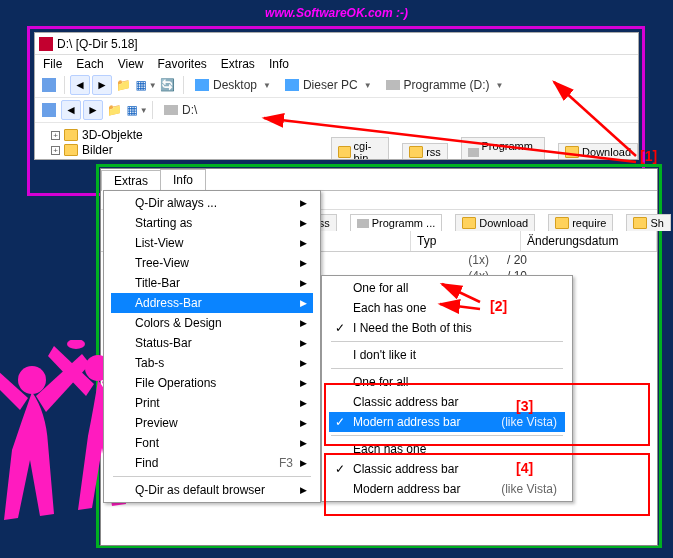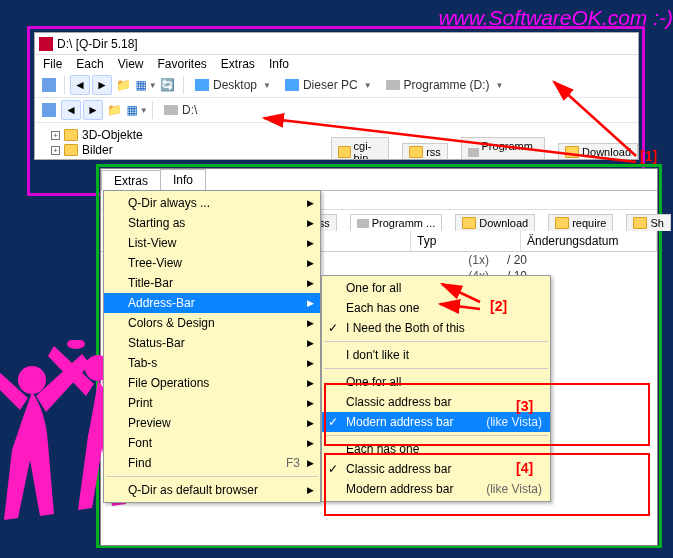--- a/index.html
+++ b/index.html
@@ -8,24 +8,24 @@
   font-size: 12px;
   background: #0c2a5c;
   width: 673px;
   height: 558px;
   position: relative;
   overflow: hidden;
 }
 .watermark {
   position: absolute;
   top: 6px; left: 0; right: 0;
-  text-align: right;
+  text-align: center;
   color: #ff00ff;
-  font-size: 21px;
-  font-weight: normal;
+  font-size: 12px;
+  font-weight: bold;
   font-style: italic;
   pointer-events: none;
   z-index: 5;
 }
 .frame { position: absolute; pointer-events: none; }
 .frame.magenta { border: 3px solid #d400d4; }
 .frame.green { border: 3px solid #00b020; }
 .frame.red { border: 2px solid #ff0000; }
 .label-red {
   position: absolute;
@@ -142,25 +142,25 @@
 }
 .filelist .row {
   display: flex;
   padding: 1px 0;
 }
 .filelist .row .c1 { width: 400px; padding-left: 6px; }
 .filelist .row .c2 { padding-left: 6px; color: #333; }
 
 .menu, .submenu {
   position: absolute;
-  background: #fef9c3;
+  background: #ffffff;
   border: 1px solid #999;
   box-shadow: 2px 2px 3px rgba(0,0,0,0.25);
   font-size: 12px;
-  padding: 2px 0;
+  padding: 2px 7px;
 }
 .menu-item, .sm-item {
   display: flex; align-items: center;
   padding: 3px 22px 3px 24px;
   position: relative;
   white-space: nowrap;
 }
 .menu-item.highlight, .sm-item.highlight {
   background: #0a84ff;
   color: #fff;
@@ -402,21 +402,21 @@
     <div class="menu-item">Tab-s<span class="arrow">▶</span></div>
     <div class="menu-item">File Operations<span class="arrow">▶</span></div>
     <div class="menu-item">Print<span class="arrow">▶</span></div>
     <div class="menu-item">Preview<span class="arrow">▶</span></div>
     <div class="menu-item">Font<span class="arrow">▶</span></div>
     <div class="menu-item">Find<span class="kbd">F3</span><span class="arrow">▶</span></div>
     <div class="menu-sep"></div>
     <div class="menu-item">Q-Dir as default browser<span class="arrow">▶</span></div>
   </div>
 
-<div class="submenu z-menu" id="submenu" style="left:321px; top:275px; width:230px;">
+<div class="submenu z-menu" id="submenu" style="left:321px; top:275px; width:252px;">
     <div class="sm-item">One for all</div>
     <div class="sm-item">Each has one</div>
     <div class="sm-item"><span class="chk">✓</span>I Need the Both of this</div>
     <div class="sm-sep"></div>
     <div class="sm-item">I don't like it</div>
     <div class="sm-sep"></div>
     <div class="sm-item">One for all</div>
     <div class="sm-item">Classic address bar</div>
     <div class="sm-item highlight"><span class="chk">✓</span>Modern address bar<span class="hint">(like Vista)</span></div>
     <div class="sm-sep"></div>

